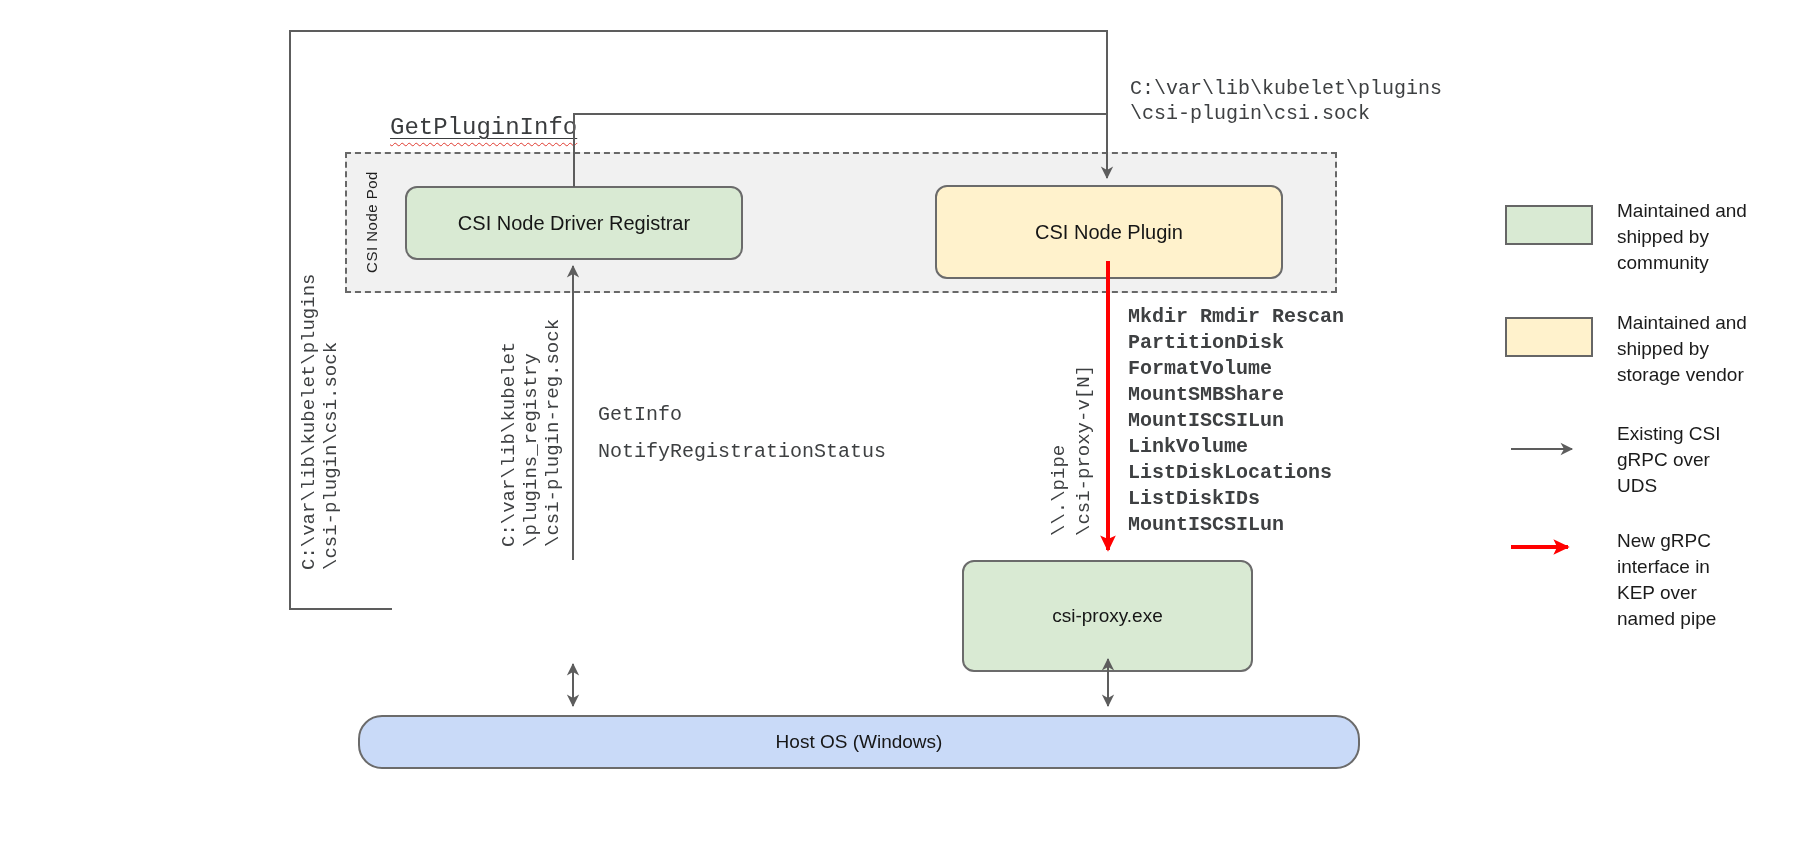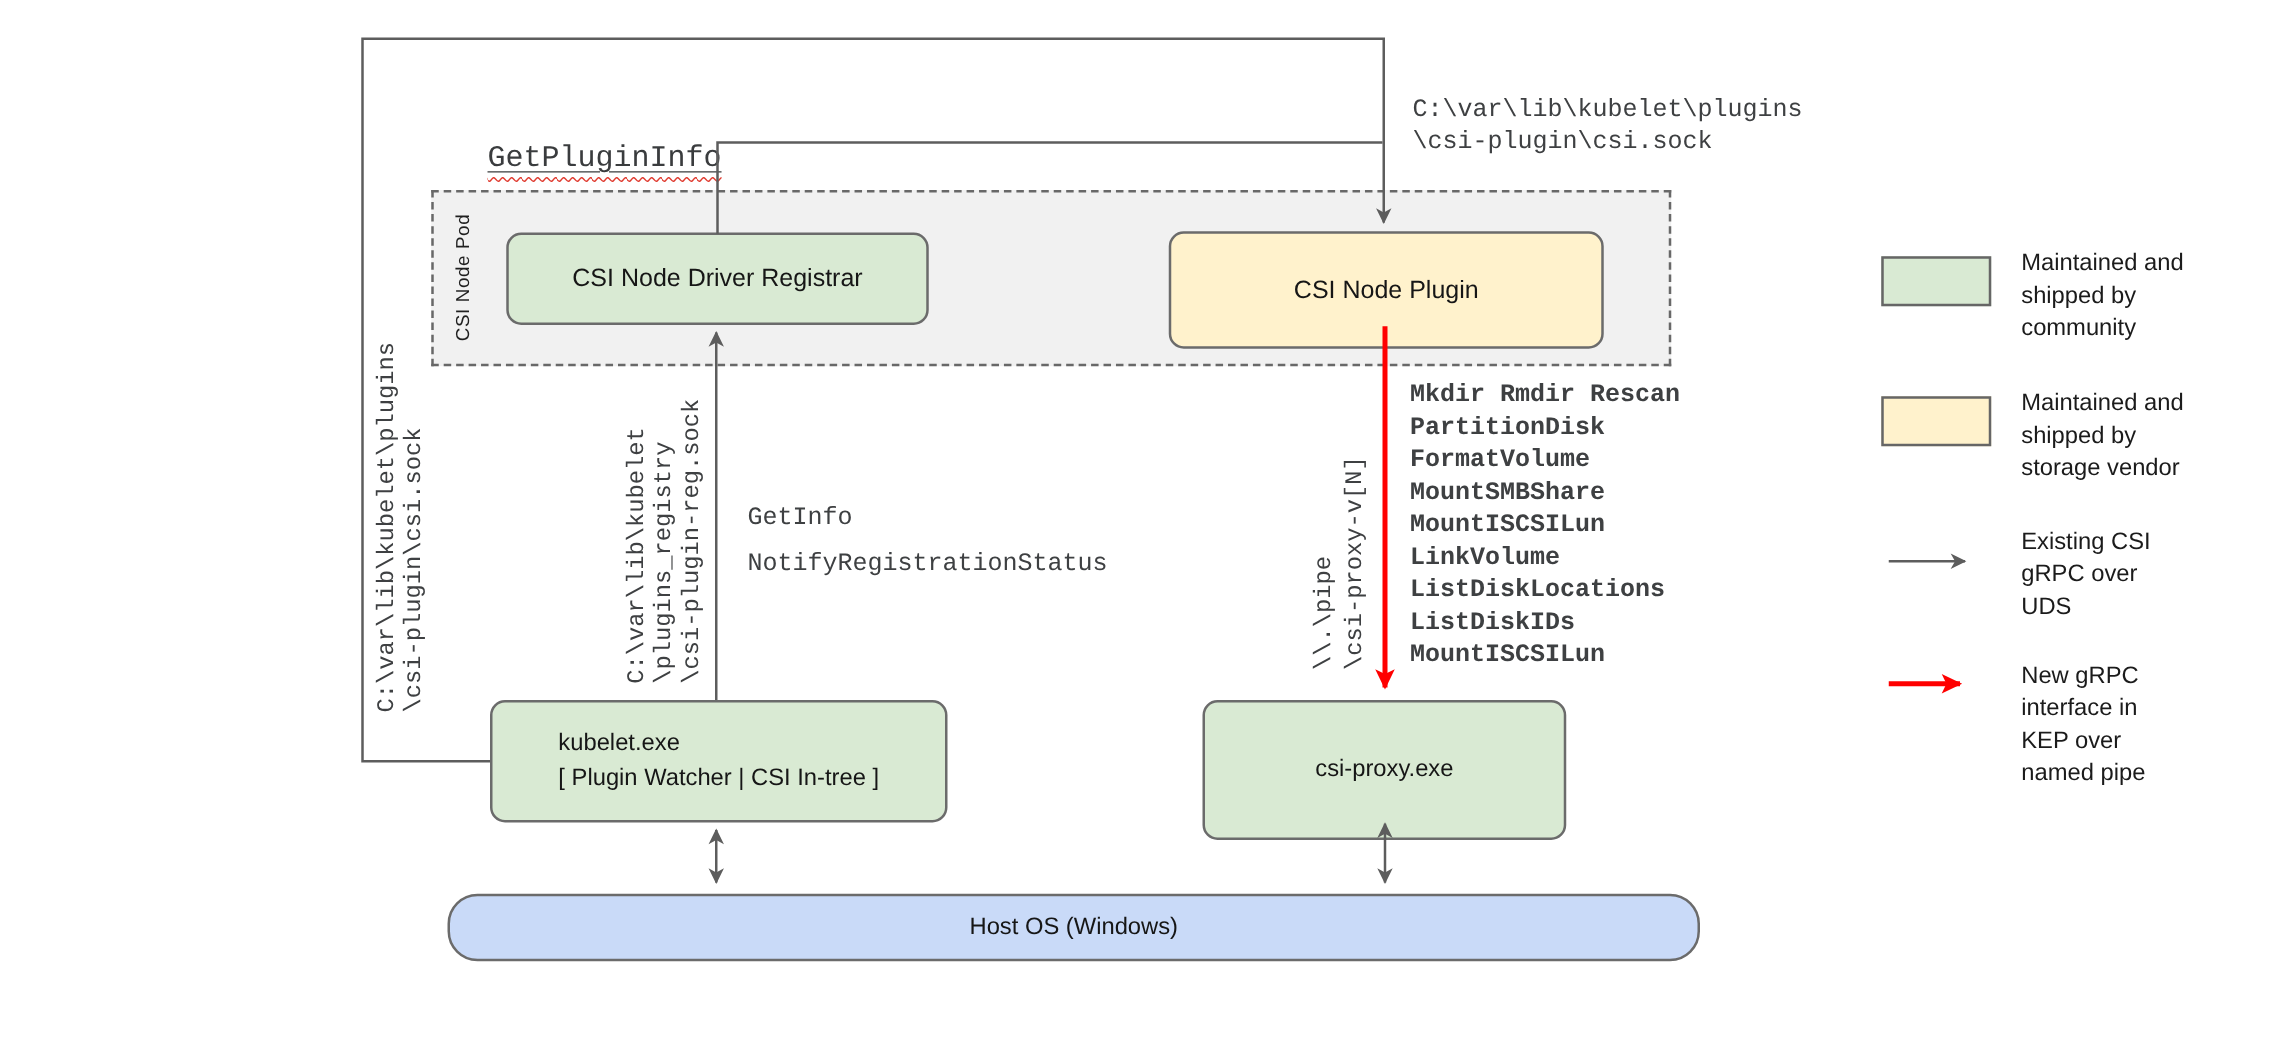--- a/index.html
+++ b/index.html
@@ -65,24 +65,20 @@
   <div class="pod-label" style="left:371px;top:222px;">CSI Node Pod</div>
 
   <div class="box box-green" style="left:405px;top:186px;width:338px;height:74px;">
     <span>CSI Node Driver Registrar</span>
   </div>
 
   <div class="box box-yellow" style="left:935px;top:185px;width:348px;height:94px;">
     <span>CSI Node Plugin</span>
   </div>
 
-  <div class="box box-green" style="left:392px;top:560px;width:366px;height:98px;font-size:19px;">
-    <span>kubelet.exe
-[ Plugin Watcher | CSI In-tree ]</span>
-  </div>
 
   <div class="box box-green" style="left:962px;top:560px;width:291px;height:112px;font-size:19px;">
     <span>csi-proxy.exe</span>
   </div>
 
   <div class="box box-blue" style="left:358px;top:715px;width:1002px;height:54px;border-radius:24px;">
     <span>Host OS (Windows)</span>
   </div>
 
   <div class="gpi" style="left:390px;top:114px;">

